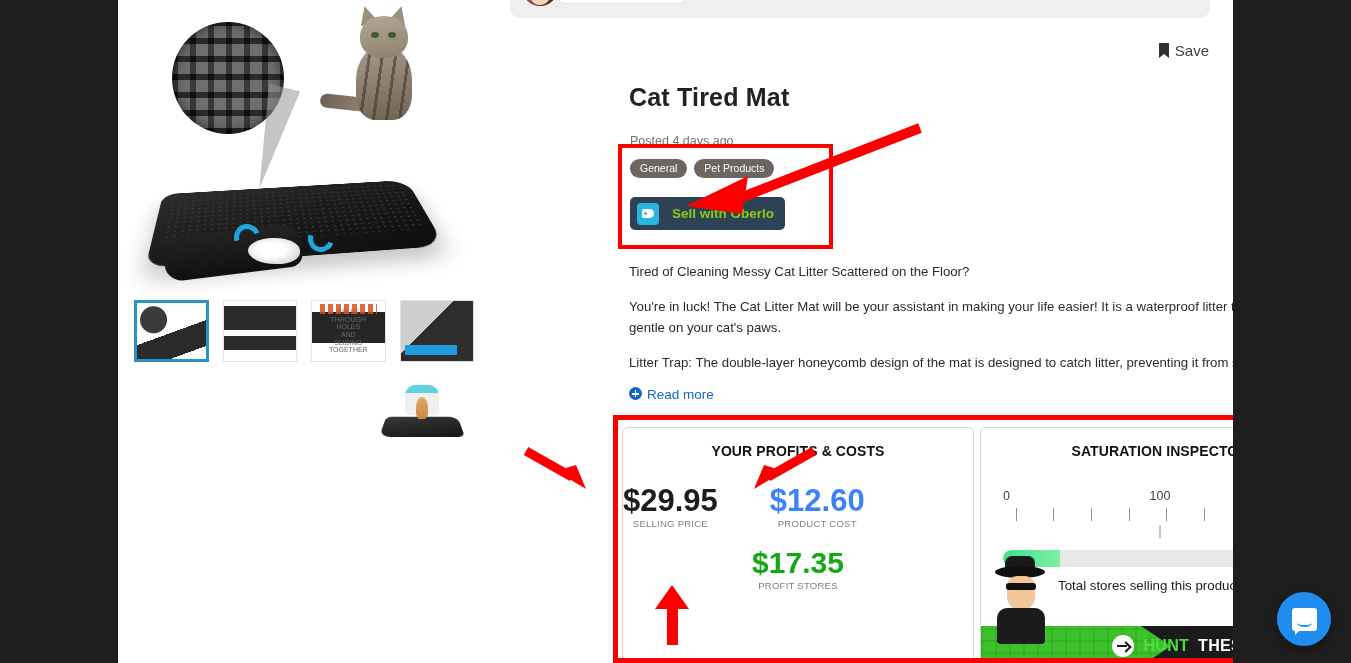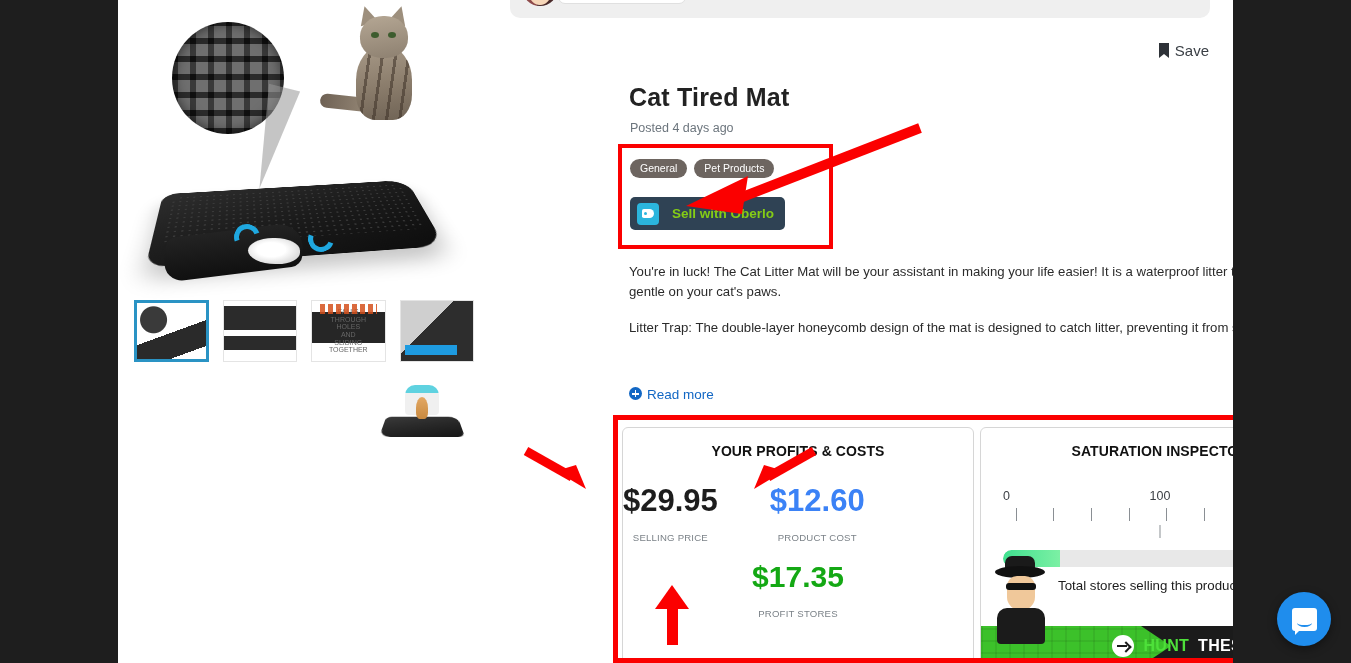--- a/index.html
+++ b/index.html
@@ -264,21 +264,21 @@
   }
   .save-label { font-size: 15px; color: #3a3f45; }
 
   
   .prod-title {
     position: absolute; left: 139px; top: 83px;
     font-size: 25px; font-weight: bold; color: #222;
     letter-spacing: .2px;
   }
   .posted {
-    position: absolute; left: 140px; top: 121px;
+    position: absolute; left: 140px; top: 134px;
     font-size: 12.5px; color: #6c757d;
   }
 
   
   .hl-box-1 {
     position: absolute; left: 128px; top: 144px;
     width: 215px; height: 105px;
     border: 4px solid #fb0000;
     pointer-events: none;
   }
@@ -382,21 +382,21 @@
   .price-row {
     display: flex; justify-content: flex-start; gap: 52px;
     margin-top: 26px;
   }
   .price-cell { text-align: center; }
   .price-big { font-size: 31px; font-weight: bold; line-height: 1; }
   .price-big.selling { color: #1d1d1d; }
   .price-big.cost { color: #3b82f6; }
   .price-big.margin { color: #14a814; font-size: 30px; }
   .price-cap {
-    font-size: 9.6px; color: #7b8288; margin-top: 16px;
+    font-size: 9.6px; color: #7b8288; margin-top: 2px;
     letter-spacing: .2px;
   }
   .margin-cell { text-align: center; margin-top: 19px; }
 
   
   .sat-scale {
     position: relative;
     margin: 30px 22px 0;
     height: 46px;
   }
@@ -617,20 +617,21 @@
       </div>
 
       <div class="oberlo-btn">
         <span class="oberlo-ico">
           <span class="tag-glyph"></span>
         </span>
         <span class="oberlo-label">Sell with Oberlo</span>
       </div>
 
       <div class="desc">
+        <p>Tired of Cleaning Messy Cat Litter Scattered on the Floor?</p>
         <p>You're in luck! The Cat Litter Mat will be your assistant in making your life easier! It is a waterproof litter trap that is gentle on your cat's paws.</p>
         <p class="clipped">Litter Trap: The double-layer honeycomb design of the mat is designed to catch litter, preventing it from scattering all</p>
       </div>
 
       <div class="read-more">
         <span class="plus-circ"></span>
         <span>Read more</span>
       </div>
 
       <div class="hl-box-2"></div>

